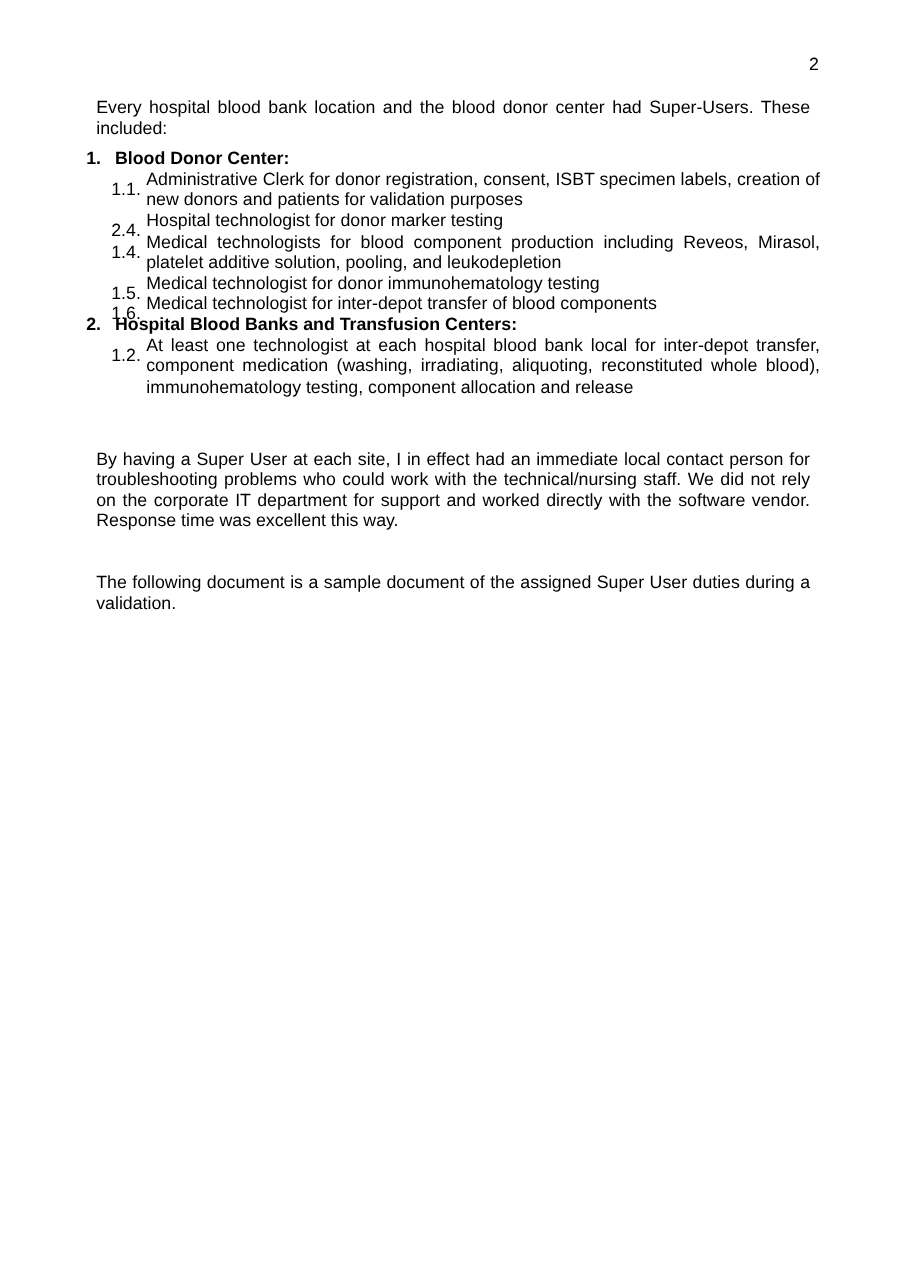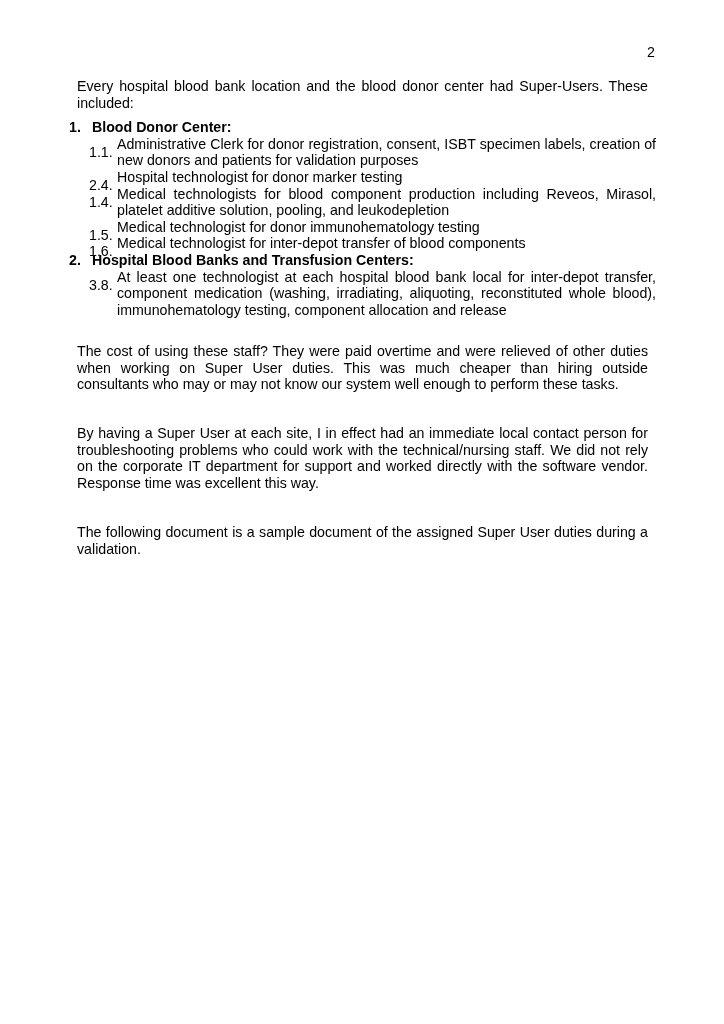--- a/index.html
+++ b/index.html
@@ -58,26 +58,25 @@
       <span>Medical technologist for inter-depot transfer of blood components</span>
     </div>
   </div>
 
   <div>
     <div class="l1">
       <span class="num">2.</span>
       <span>Hospital Blood Banks and Transfusion Centers:</span>
     </div>
     <div class="l2">
-      <span class="num">3.8.</span>
+      <span class="num">1.2.</span>
       <span>At least one technologist at each hospital blood bank local for inter-depot transfer, component medication (washing, irradiating, aliquoting, reconstituted whole blood), immunohematology testing, component allocation and release</span>
     </div>
   </div>
 
   <div class="para-gap"></div>
-  <p>The cost of using these staff?  They were paid overtime and were relieved of other duties when working on Super User duties.  This was much cheaper than hiring outside consultants who may or may not know our system well enough to perform these tasks.</p>
 
   <div class="para-gap"></div>
   <p>By having a Super User at each site, I in effect had an immediate local contact person for troubleshooting problems who could work with the technical/nursing staff.  We did not rely on the corporate IT department for support and worked directly with the software vendor. Response time was excellent this way.</p>
 
   <div class="para-gap"></div>
   <p>The following document is a sample document of the assigned Super User duties during a validation.</p>
 </div>
 
 </body></html>

